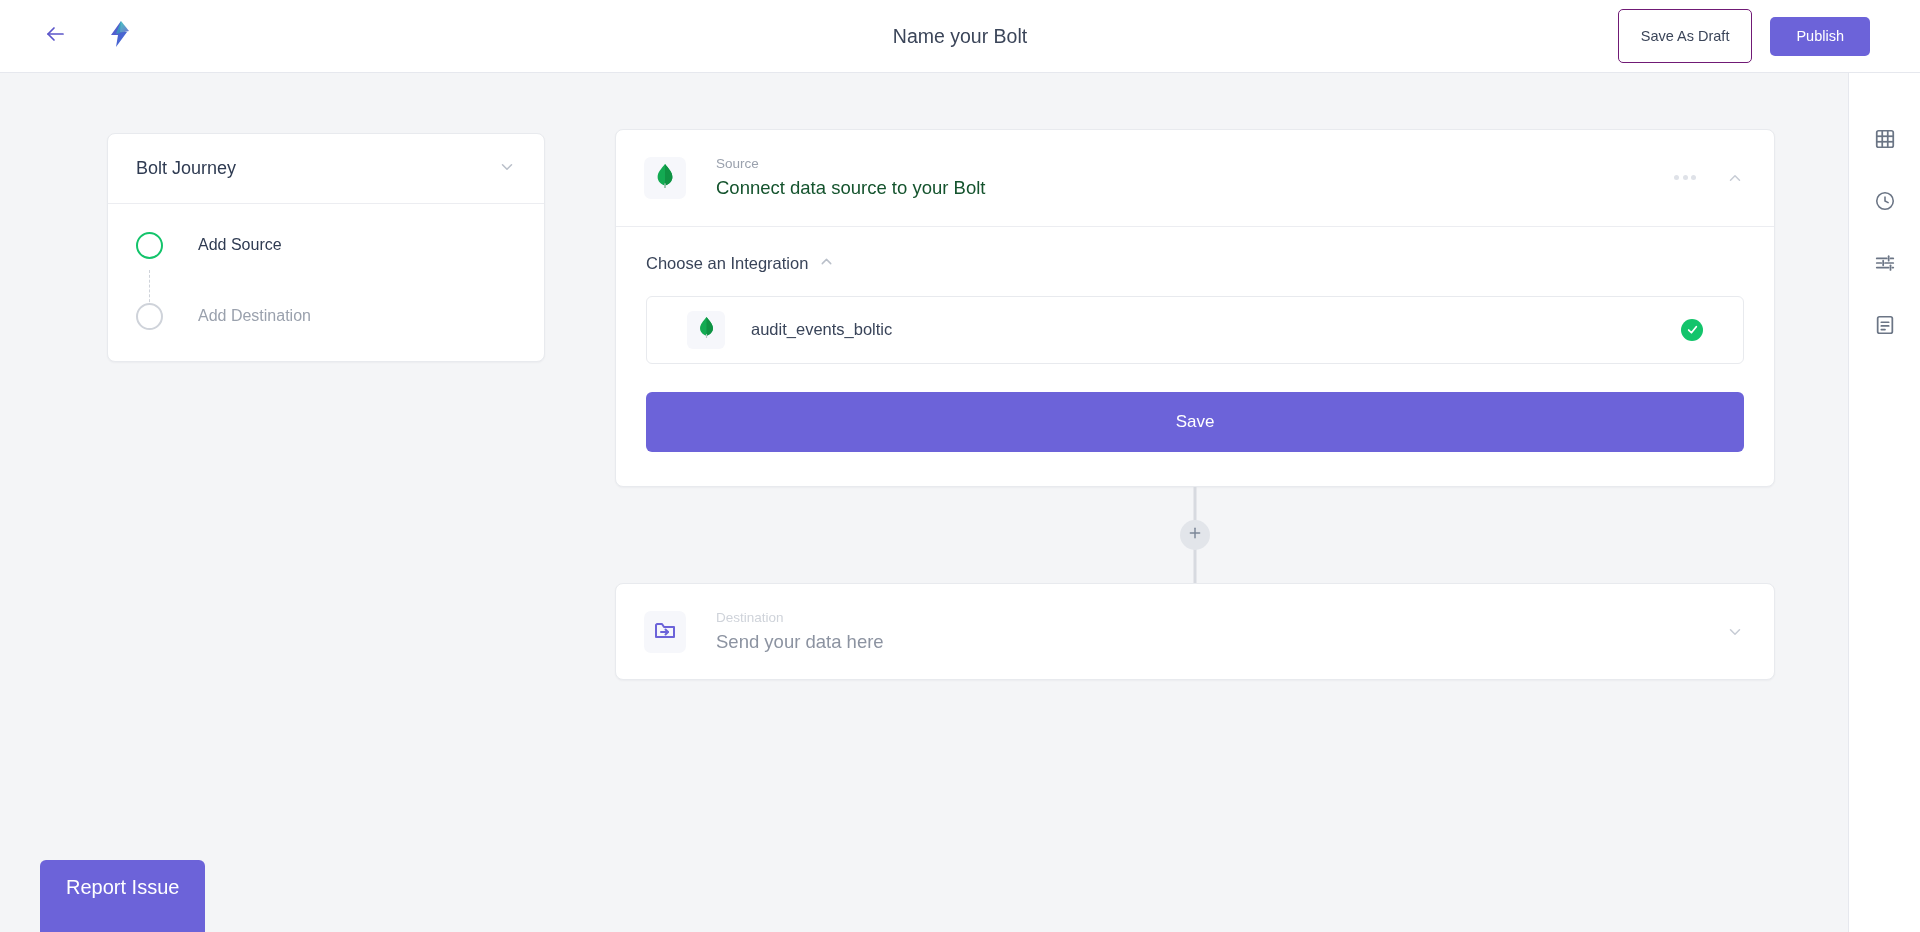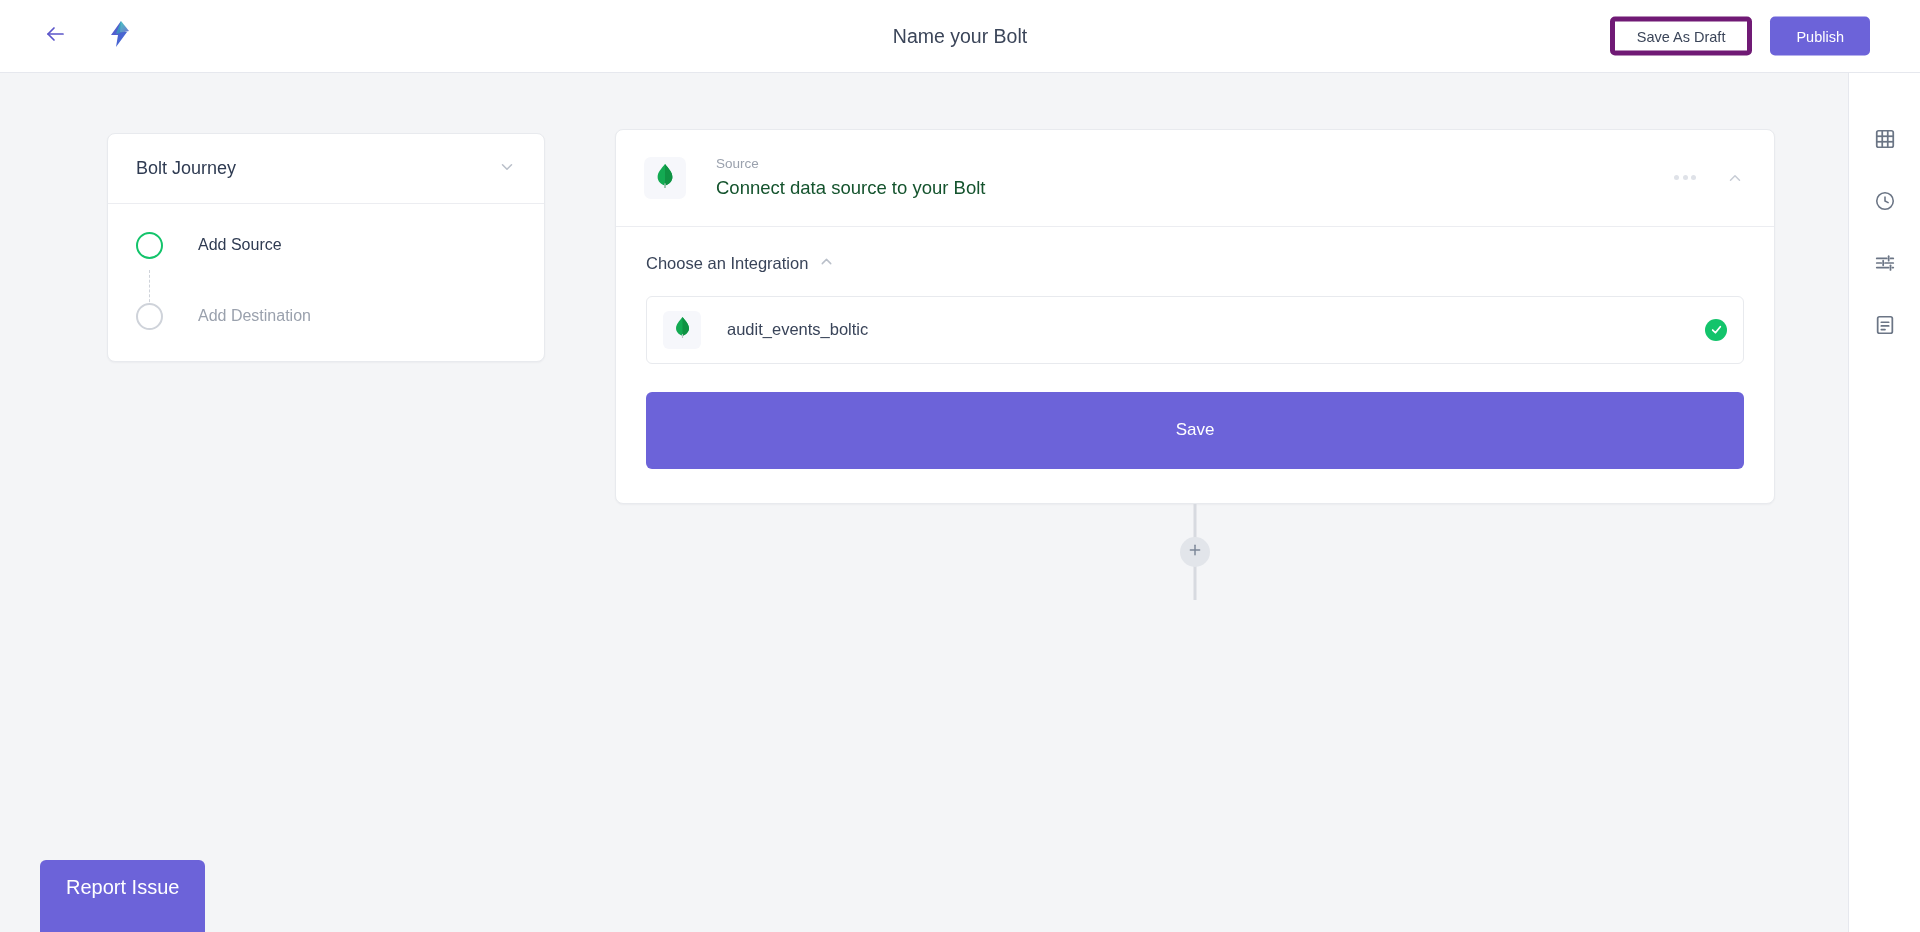--- a/index.html
+++ b/index.html
@@ -38,23 +38,23 @@
     transform: translate(-50%, -50%);
     font-size: 19.5px; color: #3b4559; font-weight: 400;
     white-space: nowrap;
   }
   .header-actions {
     position: absolute; right: 50px; top: 50%;
     transform: translateY(-50%);
     display: flex; align-items: center; gap: 18px;
   }
   .btn-draft {
-    height: 39px; padding: 0 22px;
+    height: 54px; padding: 0 22px;
     background: #ffffff;
-    border: 5px solid #701a75;
+    border: 1px solid #701a75;
     border-radius: 5px;
     font-size: 14.5px; color: #3b4559; font-weight: 500;
     font-family: inherit;
     display: flex; align-items: center; justify-content: center;
     cursor: pointer; white-space: nowrap;
   }
   .btn-publish {
     height: 39px; padding: 0 26px;
     background: #6c63d9;
     border: none; border-radius: 5px;
@@ -168,21 +168,21 @@
     display: flex; align-items: center; gap: 10px;
     cursor: pointer; margin-bottom: 22px;
   }
   .section-title { font-size: 16.5px; color: #394459; }
 
   .integration-row {
     height: 68px;
     border: 1px solid #e8eaee;
     border-radius: 6px;
     display: flex; align-items: center;
-    padding: 0 16px;
+    padding: 0 40px;
     cursor: pointer;
     background: #fff;
   }
   .integration-tile {
     width: 38px; height: 38px;
     background: #f6f7fb; border-radius: 6px;
     display: flex; align-items: center; justify-content: center;
     flex: 0 0 auto;
   }
   .integration-name {
@@ -191,21 +191,21 @@
   }
   .check-badge {
     margin-left: auto;
     width: 22px; height: 22px; border-radius: 50%;
     background: #13c46b;
     display: flex; align-items: center; justify-content: center;
   }
 
   .save-btn {
     margin-top: 28px;
-    width: 100%; height: 77px;
+    width: 100%; height: 60px;
     background: #6c63d9; border: none; border-radius: 6px;
     color: #fff; font-size: 17px; font-family: inherit;
     display: flex; align-items: center; justify-content: center;
     cursor: pointer;
   }
 
   
   .connector {
     position: relative;
     height: 96px;
@@ -420,17 +420,41 @@
       <div class="connector-plus">
         <span>
           <svg width="16" height="16" viewBox="0 0 24 24" fill="none" stroke="#7c8798" stroke-width="2.2" stroke-linecap="round">
             <line x1="12" y1="5" x2="12" y2="19"></line>
               <line x1="5" y1="12" x2="19" y2="12"></line>
           </svg>
         </span>
       </div>
     </div>
 
+    <div class="card">
+      <div class="card-head">
+        <div class="card-icon-tile">
+          <span>
+            <svg width="24" height="24" viewBox="0 0 24 24" fill="none" stroke="#6c63d9" stroke-width="2" stroke-linecap="round" stroke-linejoin="round">
+              <path d="M3 7 L3 19 L21 19 L21 9 L11 9 L9 6 L4 6 Z"></path>
+              <line x1="8" y1="14" x2="15" y2="14"></line>
+              <polyline points="12.5,11.5 15,14 12.5,16.5"></polyline>
+            </svg>
+          </span>
+        </div>
+        <div class="card-head-text">
+          <div class="card-kicker faded">Destination</div>
+          <div class="card-title faded">Send your data here</div>
+        </div>
+        <div class="card-head-actions">
+          <span class="chev">
+            <svg width="18" height="18" viewBox="0 0 24 24" fill="none" stroke="#c7ccd5" stroke-width="2" stroke-linecap="round" stroke-linejoin="round">
+              <polyline points="6,9 12,15 18,9"></polyline>
+            </svg>
+          </span>
+        </div>
+      </div>
+    </div>
 
   </div>
 </div>
 
 <button class="report-issue">Report Issue</button>
 
 </body></html>

